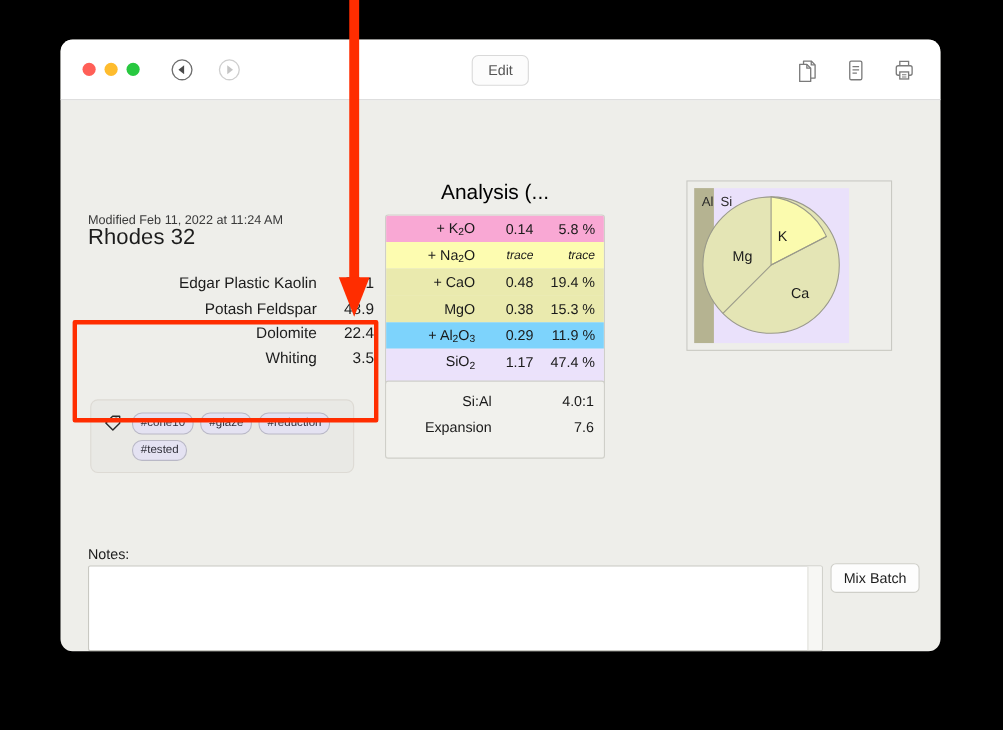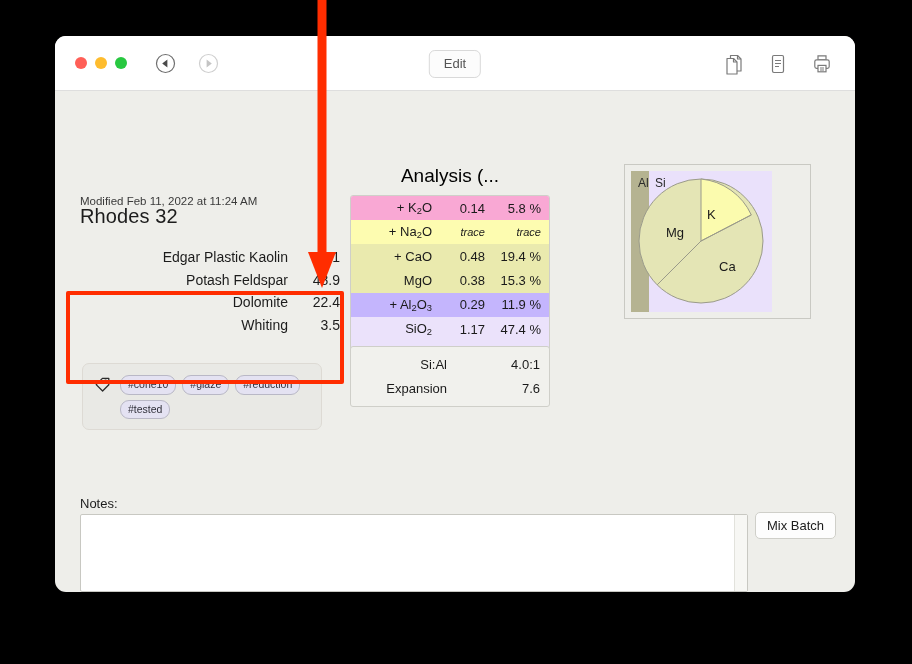--- a/index.html
+++ b/index.html
@@ -122,21 +122,21 @@
   .trace { font-style: italic; font-size: 11px; color: #87877e; }
   sub { font-size: 0.72em; vertical-align: -0.22em; }
 
   .stable {
     position: absolute; left: 295px; top: 255px;
     width: 200px;
     background: #f1f1ed;
     border: 1px solid #cfcfc9;
     border-radius: 3px;
     font-size: 13px;
-    padding: 5px 0 6px;
+    padding: 5px 0 16px;
   }
   .srow { display: flex; align-items: center; height: 24px; }
   .srow .s-lbl { flex: 1 1 auto; text-align: right; padding-right: 10px; color: #1a1a1a; }
   .srow .s-val { width: 92px; text-align: right; padding-right: 9px; color: #1a1a1a; }
 
   
   .piebox {
     position: absolute; left: 569px; top: 73px;
     width: 187px; height: 155px;
     background: #eeeeea;
@@ -292,21 +292,21 @@
           <div class="arow" style="background: rgb(234, 234, 174);">
             <div class="c-ox">+ CaO</div>
             <div class="c-val">0.48</div>
             <div class="c-pct">19.4 %</div>
           </div>
           <div class="arow" style="background: rgb(234, 234, 174);">
             <div class="c-ox">MgO</div>
             <div class="c-val">0.38</div>
             <div class="c-pct">15.3 %</div>
           </div>
-          <div class="arow" style="background: #c4b5fd;">
+          <div class="arow" style="background: #7dd3fc;">
             <div class="c-ox">+ Al<sub>2</sub>O<sub>3</sub></div>
             <div class="c-val">0.29</div>
             <div class="c-pct">11.9 %</div>
           </div>
           <div class="arow" style="background: rgb(235, 226, 251);">
             <div class="c-ox">SiO<sub>2</sub></div>
             <div class="c-val">1.17</div>
             <div class="c-pct">47.4 %</div>
           </div>
           <div class="arow" style="background: rgb(235, 226, 251);">

